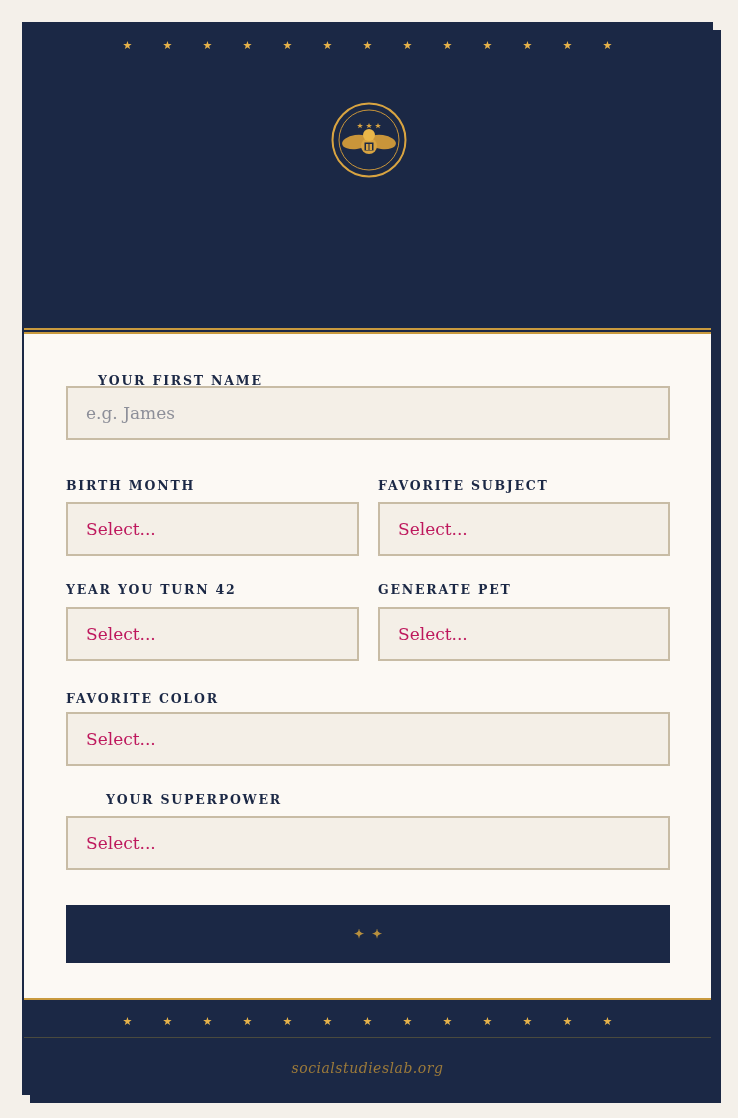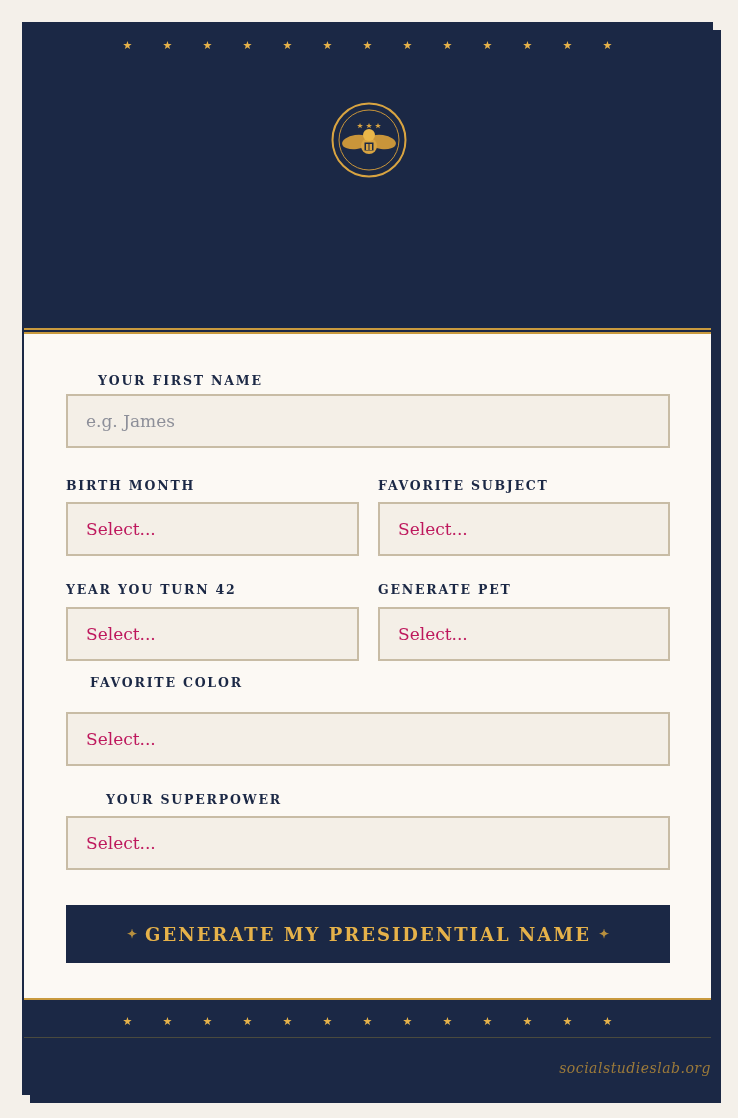--- a/index.html
+++ b/index.html
@@ -103,21 +103,21 @@
     position: absolute; left: 0; right: 0; top: 976px; bottom: 0;
     background: #1b2845;
   }
   .footer .stars-row { top: 16px; }
   .footer-divider {
     position: absolute; left: 0; right: 0; top: 37px; height: 1px;
     background: #4a4a3e;
   }
   .footer-text {
     position: absolute; left: 0; right: 0; top: 60px;
-    text-align: right;
+    text-align: center;
     color: #9c7a3a;
     font-family: "DejaVu Serif", serif;
     font-style: italic;
     font-size: 14px;
     letter-spacing: 0.5px;
   }
 </style>
 </head>
 <body>
 
@@ -157,21 +157,21 @@
       <rect x="38.5" y="42" width="2.5" height="6" fill="#d9a441"></rect>
     </svg>
 
   </div>
 
   <div class="gold-double"></div>
 
   <div class="form-body">
 
     <div class="field-label" style="left:42px; top:40px;margin-left:32px;">YOUR FIRST NAME</div>
-    <div class="field-box placeholder" style="left:42px; top:60px; width:604px;">
+    <div class="field-box placeholder" style="left:42px; top:52px; width:604px;">
       <span>e.g. James</span>
     </div>
 
     <div class="field-label" style="left:42px; top:145px;">BIRTH MONTH</div>
     <div class="field-box" style="left:42px; top:168px; width:293px;">
       <span>Select...</span>
     </div>
 
     <div class="field-label" style="left:354px; top:145px;">FAVORITE SUBJECT</div>
     <div class="field-box" style="left:354px; top:168px; width:292px;">
@@ -181,33 +181,32 @@
     <div class="field-label" style="left:42px; top:249px;">YEAR YOU TURN 42</div>
     <div class="field-box" style="left:42px; top:273px; width:293px;">
       <span>Select...</span>
     </div>
 
     <div class="field-label" style="left:354px; top:249px;">GENERATE PET</div>
     <div class="field-box" style="left:354px; top:273px; width:292px;">
       <span>Select...</span>
     </div>
 
-    <div class="field-label" style="left:42px; top:342px;margin-left:24px;">FAVORITE COLOR</div>
+    <div class="field-label" style="left:42px; top:358px;">FAVORITE COLOR</div>
     <div class="field-box" style="left:42px; top:378px; width:604px;">
       <span>Select...</span>
     </div>
 
     <div class="field-label" style="left:42px; top:459px;margin-left:40px;">YOUR SUPERPOWER</div>
     <div class="field-box" style="left:42px; top:482px; width:604px;">
       <span>Select...</span>
     </div>
 
     <div class="generate-btn">
       <span class="diamond">✦</span>
-      <span>GENERATE MY PRESIDENTIAL NAME</span>
       <span class="diamond">✦</span>
     </div>
   </div>
 
   <div class="footer">
     <div class="stars-row" id="footer-stars">
         <span>★</span>
         <span>★</span>
         <span>★</span>
         <span>★</span>

